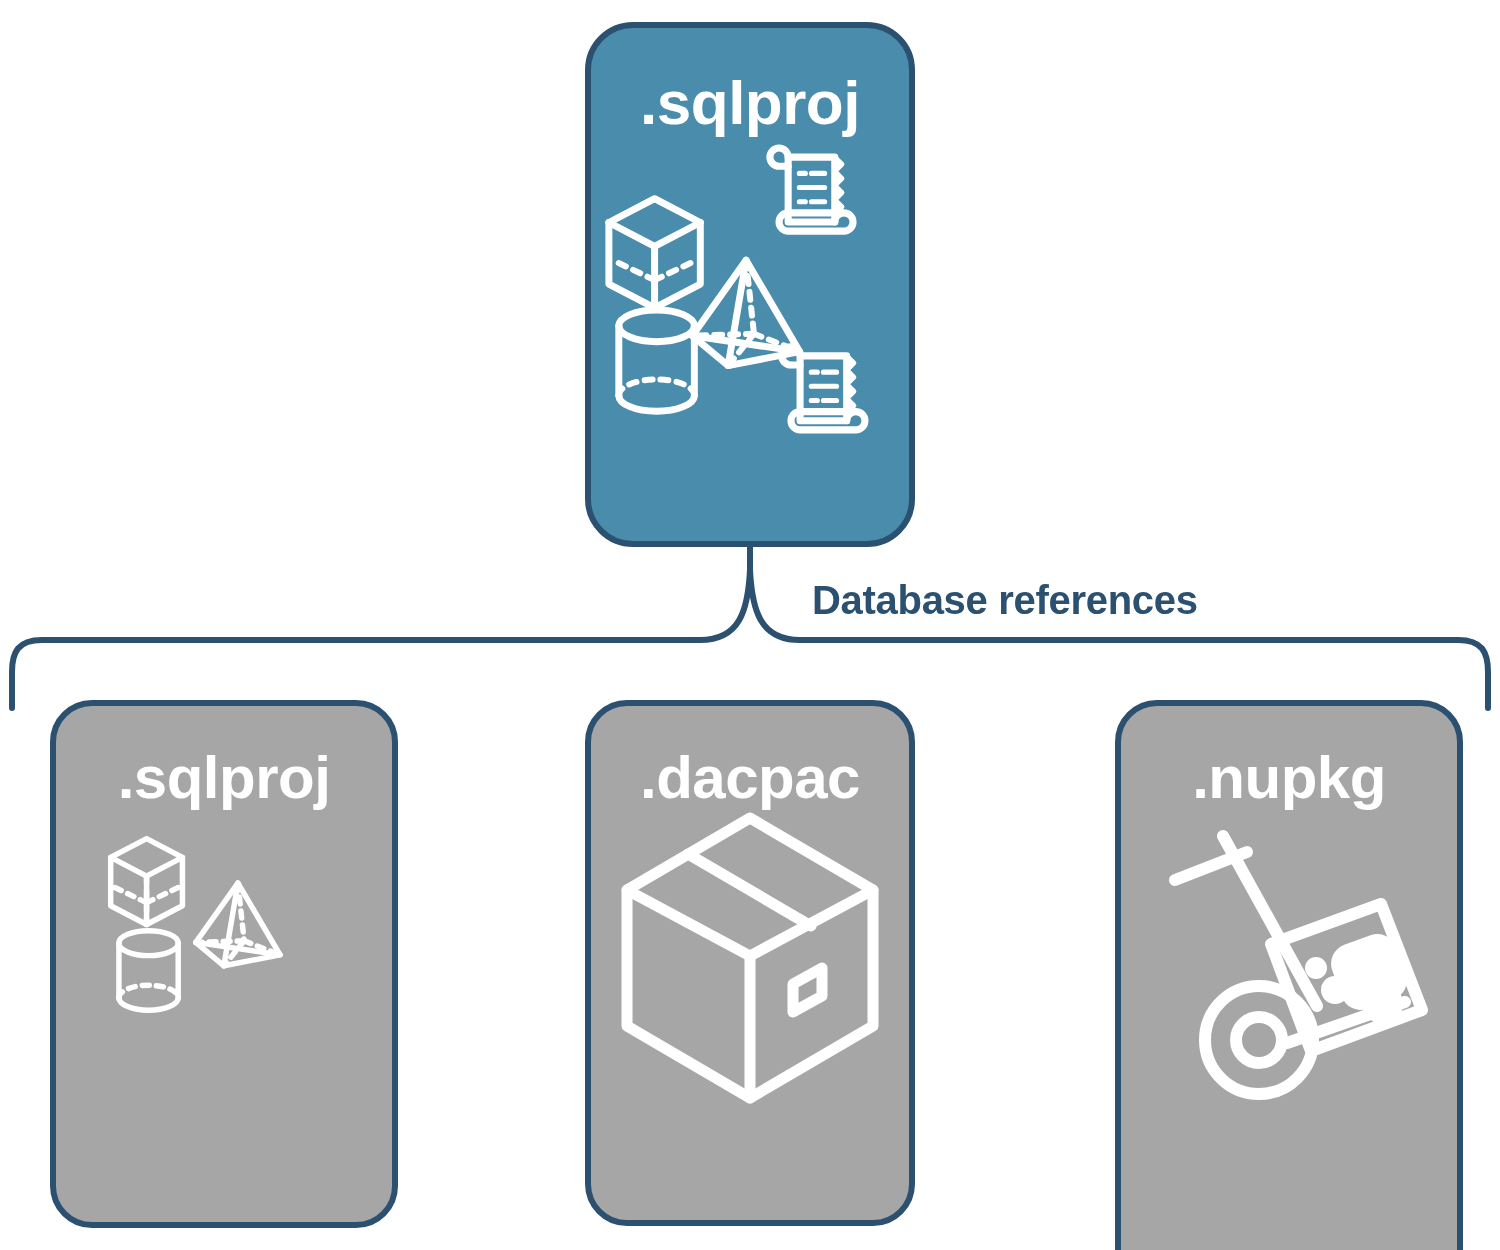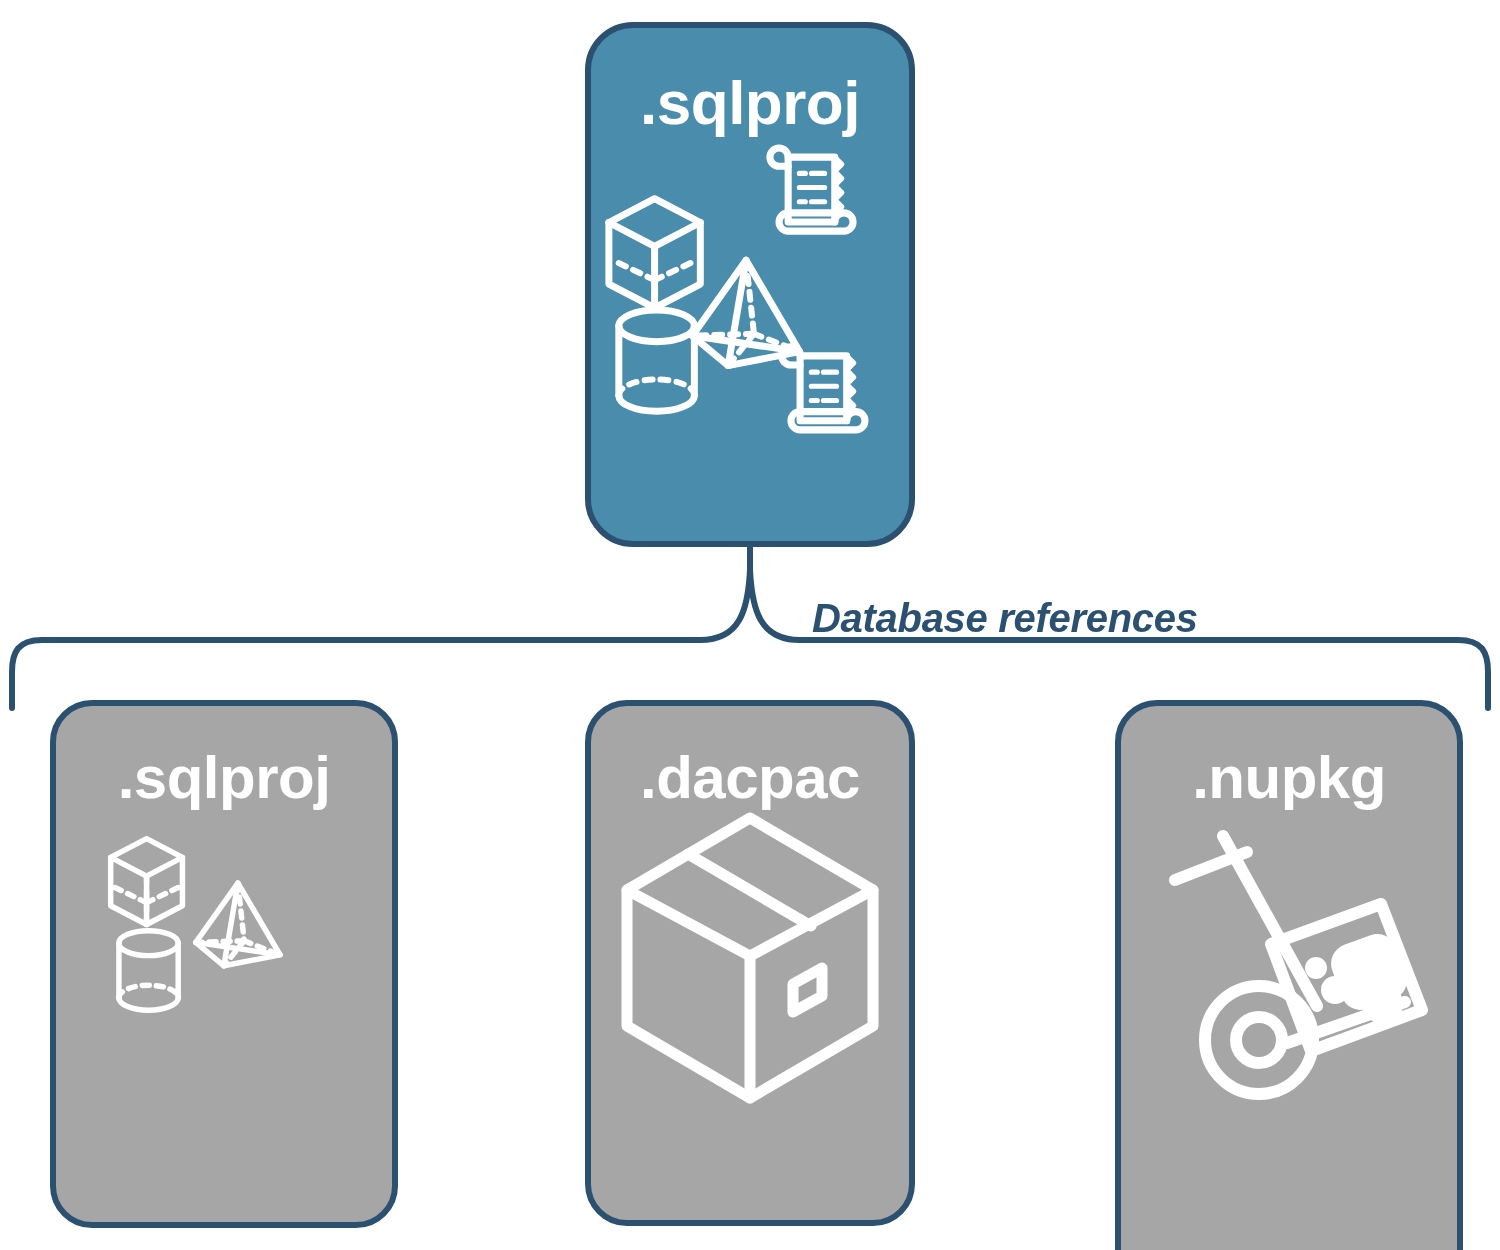--- a/index.html
+++ b/index.html
@@ -77,28 +77,27 @@
     top: 540px;
     width: 1500px;
     height: 180px;
     pointer-events: none;
   }
 
   
   #brace-label {
     position: absolute;
     left: 812px;
-    top: 596px;
+    top: 578px;
     font-size: 40px;
     font-weight: bold;
     color: #2b5070;
     letter-spacing: -0.3px;
     white-space: nowrap;
     user-select: none;
-    font-style: italic;
   }
 </style>
 </head>
 <body>
 
 <div id="stage">
 
   <div class="card primary" id="card-sqlproj-source">
     <div class="card-title">.sqlproj</div>
     <div class="card-art">

